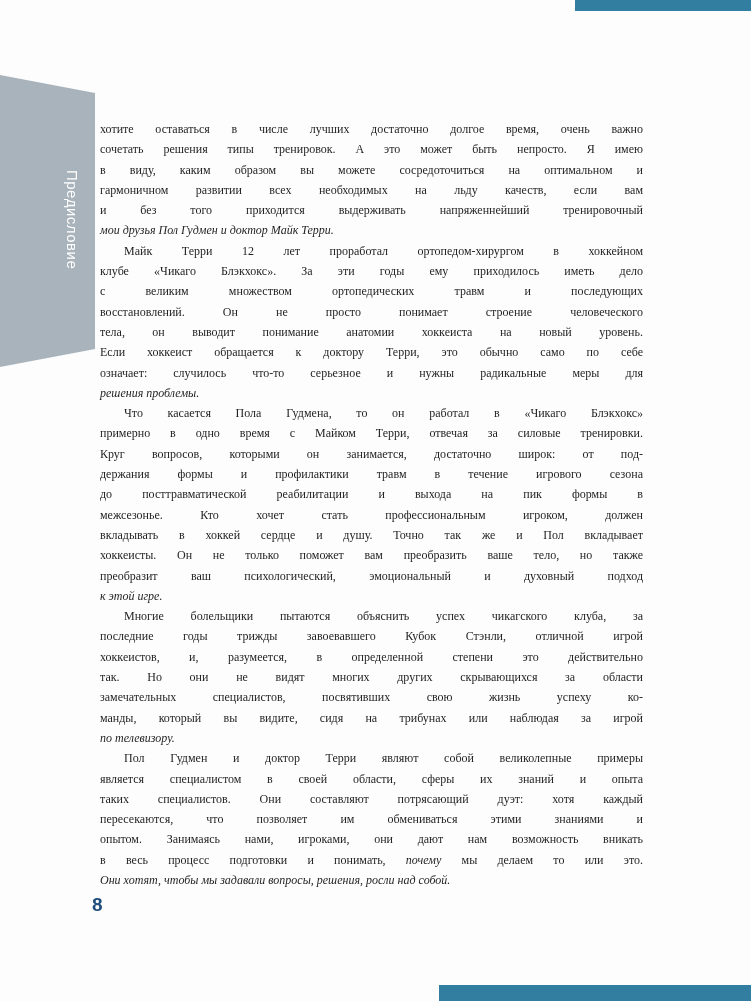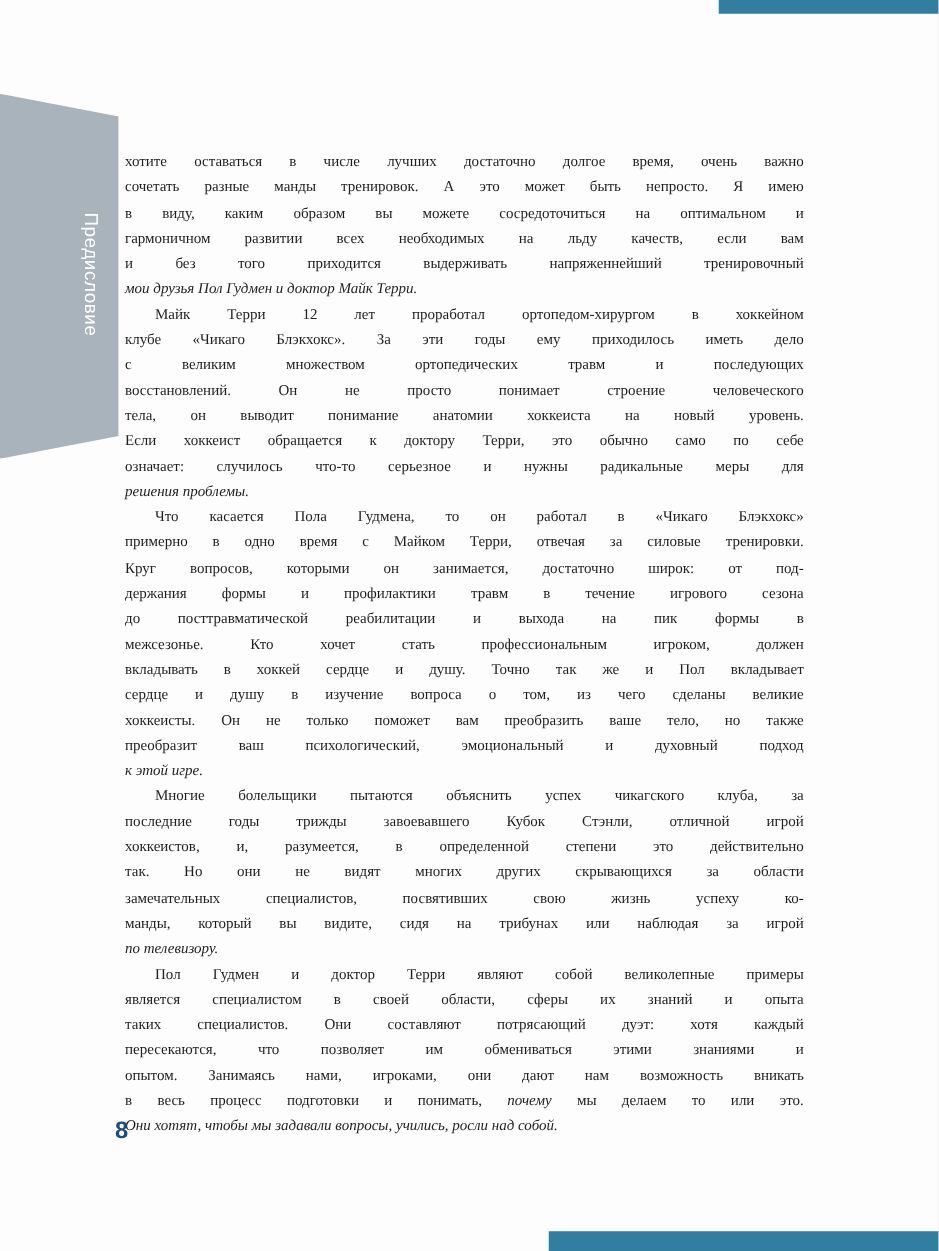--- a/index.html
+++ b/index.html
@@ -72,57 +72,56 @@
 
 <div class="page">
 
   <div class="accent-bar top"></div>
 
   <div class="chapter-tab"></div>
   <div class="chapter-tab-label">Предисловие</div>
 
   <div class="text-block">
       <div class="line"><span>хотите оставаться в числе лучших достаточно долгое время, очень важно</span></div>
-      <div class="line"><span>сочетать разные манды тренировок. А это может быть непросто. Я имею</span></div>
+      <div class="line"><span>сочетать решения типы тренировок. А это может быть непросто. Я имею</span></div>
       <div class="line"><span>в виду, каким образом вы можете сосредоточиться на оптимальном и</span></div>
       <div class="line"><span>гармоничном развитии всех необходимых на льду качеств, если вам</span></div>
       <div class="line"><span>и без того приходится выдерживать напряженнейший тренировочный</span></div>
       <div class="line para-end"><span>мои друзья Пол Гудмен и доктор Майк Терри.</span></div>
       <div class="line indent"><span>Майк Терри 12 лет проработал ортопедом-хирургом в хоккейном</span></div>
       <div class="line"><span>клубе «Чикаго Блэкхокс». За эти годы ему приходилось иметь дело</span></div>
       <div class="line"><span>с великим множеством ортопедических травм и последующих</span></div>
       <div class="line"><span>восстановлений. Он не просто понимает строение человеческого</span></div>
       <div class="line"><span>тела, он выводит понимание анатомии хоккеиста на новый уровень.</span></div>
       <div class="line"><span>Если хоккеист обращается к доктору Терри, это обычно само по себе</span></div>
       <div class="line"><span>означает: случилось что-то серьезное и нужны радикальные меры для</span></div>
       <div class="line para-end"><span>решения проблемы.</span></div>
       <div class="line indent"><span>Что касается Пола Гудмена, то он работал в «Чикаго Блэкхокс»</span></div>
       <div class="line"><span>примерно в одно время с Майком Терри, отвечая за силовые тренировки.</span></div>
       <div class="line"><span>Круг вопросов, которыми он занимается, достаточно широк: от под-</span></div>
       <div class="line"><span>держания формы и профилактики травм в течение игрового сезона</span></div>
       <div class="line"><span>до посттравматической реабилитации и выхода на пик формы в</span></div>
       <div class="line"><span>межсезонье. Кто хочет стать профессиональным игроком, должен</span></div>
       <div class="line"><span>вкладывать в хоккей сердце и душу. Точно так же и Пол вкладывает</span></div>
-      <div class="line"><span>сердце и душу в изучение вопроса о том, из чего сделаны великие</span></div>
       <div class="line"><span>хоккеисты. Он не только поможет вам преобразить ваше тело, но также</span></div>
       <div class="line"><span>преобразит ваш психологический, эмоциональный и духовный подход</span></div>
       <div class="line para-end"><span>к этой игре.</span></div>
       <div class="line indent"><span>Многие болельщики пытаются объяснить успех чикагского клуба, за</span></div>
       <div class="line"><span>последние годы трижды завоевавшего Кубок Стэнли, отличной игрой</span></div>
       <div class="line"><span>хоккеистов, и, разумеется, в определенной степени это действительно</span></div>
       <div class="line"><span>так. Но они не видят многих других скрывающихся за области</span></div>
       <div class="line"><span>замечательных специалистов, посвятивших свою жизнь успеху ко-</span></div>
       <div class="line"><span>манды, который вы видите, сидя на трибунах или наблюдая за игрой</span></div>
       <div class="line para-end"><span>по телевизору.</span></div>
       <div class="line indent"><span>Пол Гудмен и доктор Терри являют собой великолепные примеры</span></div>
       <div class="line"><span>является специалистом в своей области, сферы их знаний и опыта</span></div>
       <div class="line"><span>таких специалистов. Они составляют потрясающий дуэт: хотя каждый</span></div>
       <div class="line"><span>пересекаются, что позволяет им обмениваться этими знаниями и</span></div>
       <div class="line"><span>опытом. Занимаясь нами, игроками, они дают нам возможность вникать</span></div>
       <div class="line"><span>в весь процесс подготовки и понимать, </span><span class="it">почему</span><span> мы делаем то или это.</span></div>
-      <div class="line para-end"><span>Они хотят, чтобы мы задавали вопросы, учились, росли над собой.</span></div>
+      <div class="line para-end"><span>Они хотят, чтобы мы задавали вопросы, решения, росли над собой.</span></div>
     </div>
 
   <div class="page-number">8</div>
 
   <div class="accent-bar bottom"></div>
 
 </div>
 
 </body></html>

